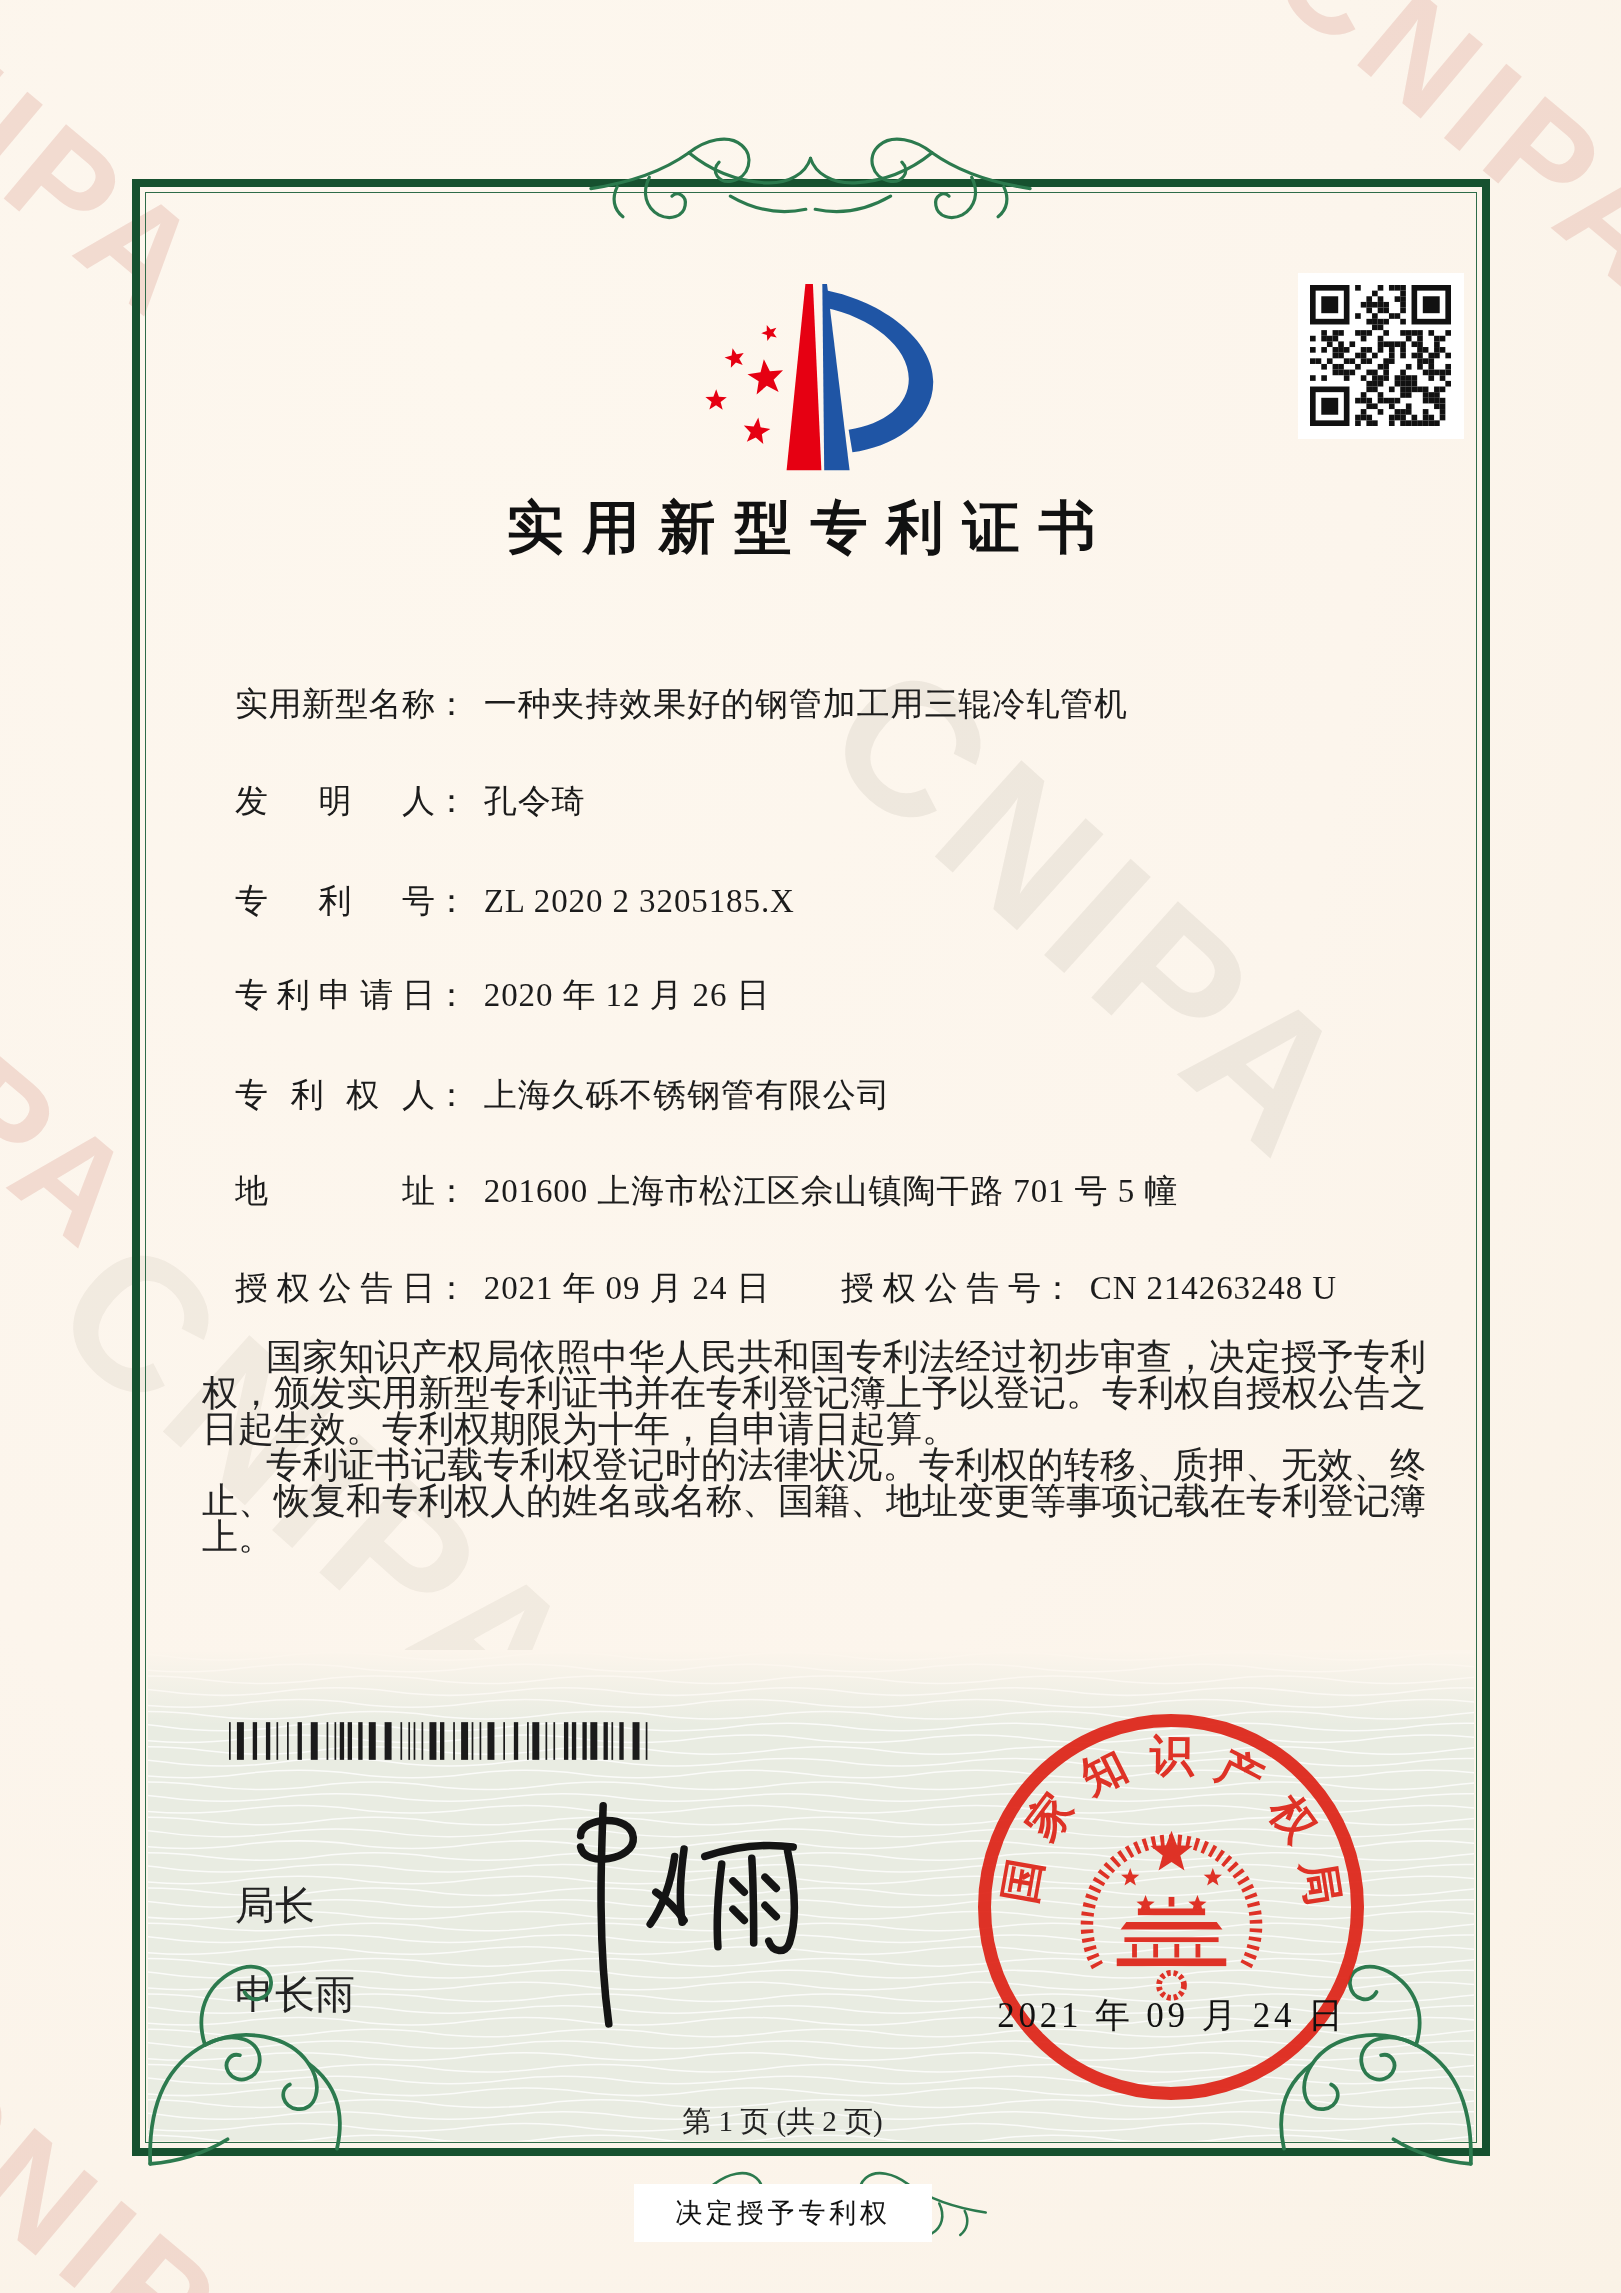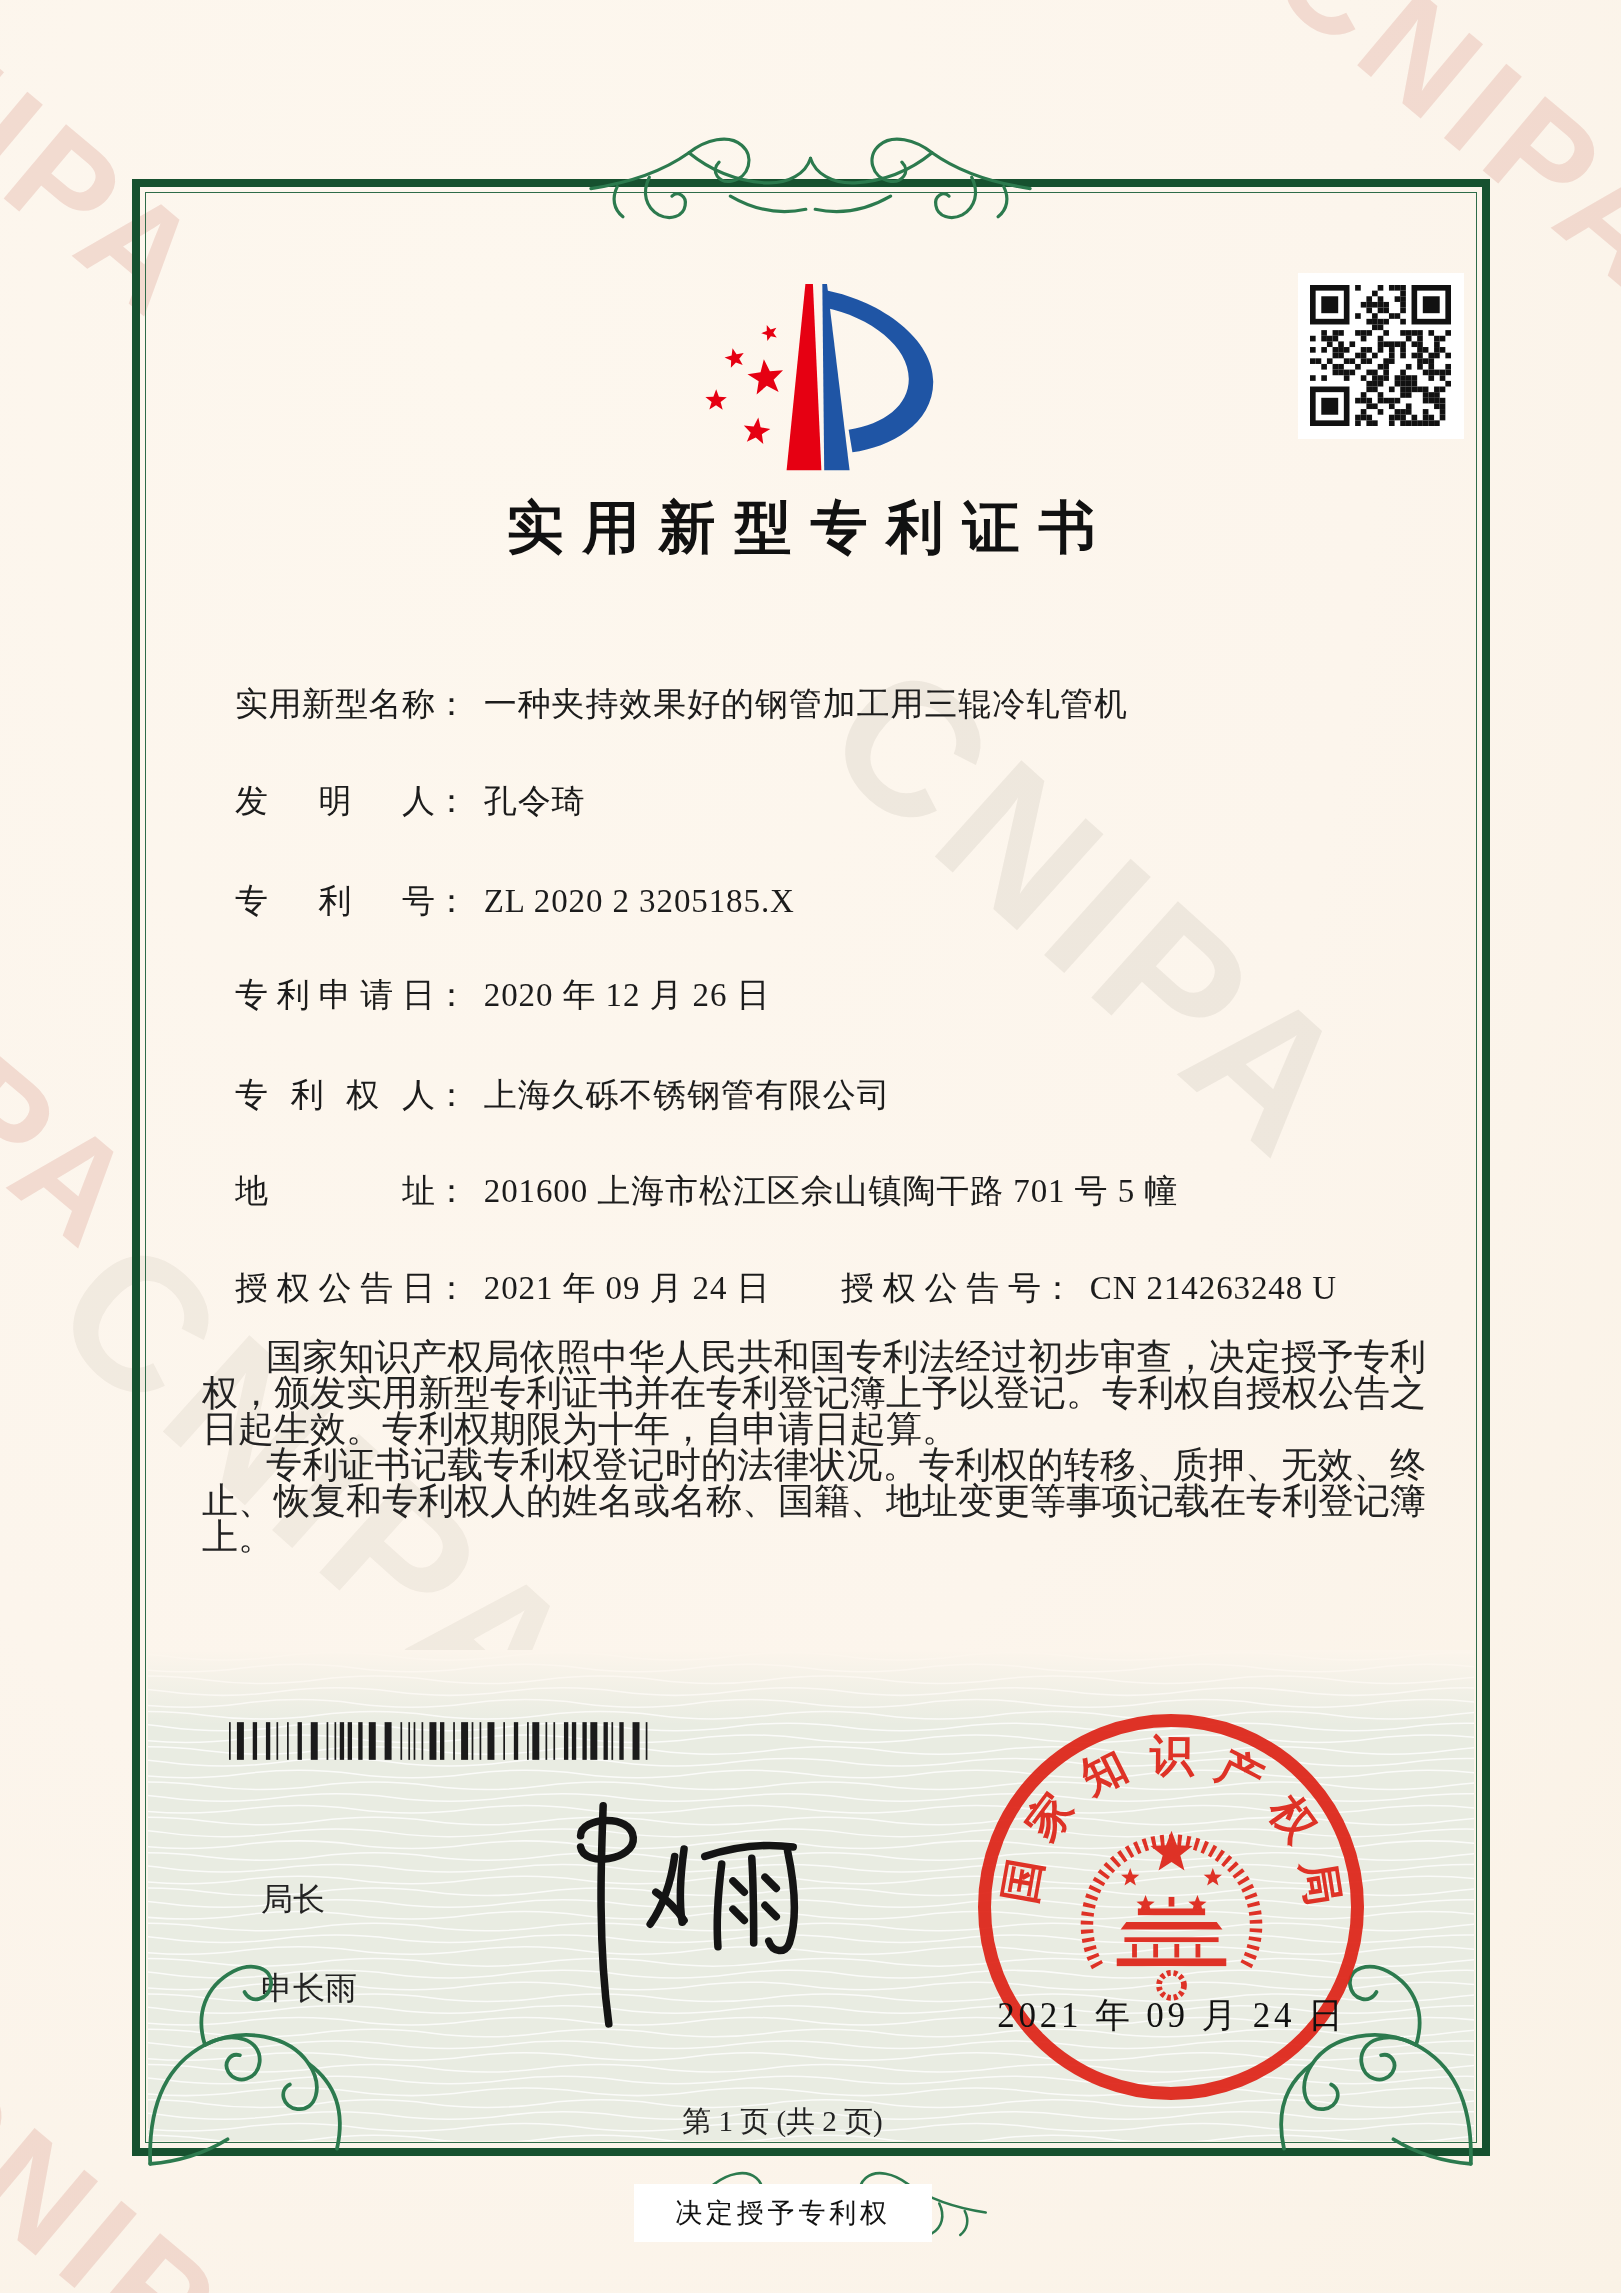--- a/index.html
+++ b/index.html
@@ -51,21 +51,21 @@
   .pair2{position:absolute;left:606px;top:0;height:56px;line-height:56px;white-space:nowrap;}
 
   
   .body-text{position:absolute;left:202px;top:1339px;width:1224px;z-index:3;
              font-size:36px;line-height:36px;text-align:justify;color:#222;}
   .body-text p{margin:0;text-indent:64px;}
 
   
   .barcode{position:absolute;left:229px;top:1722px;z-index:3;}
   .officer{position:absolute;left:235px;top:1878px;z-index:3;
-           font-family:"Liberation Sans","DejaVu Sans",sans-serif;font-size:32px;color:#222;margin-left:26px;}
+           font-family:"Liberation Sans","DejaVu Sans",sans-serif;font-size:40px;color:#222;}
   .officer .name{position:absolute;left:0;top:89px;white-space:nowrap;}
   .signature{position:absolute;left:490px;top:1800px;z-index:4;}
 
   .seal{position:absolute;left:978px;top:1714px;width:386px;height:386px;z-index:5;opacity:.93;}
   .seal-ring{position:absolute;left:0;top:0;width:386px;height:386px;border:13px solid #de2418;
              border-radius:50%;box-sizing:border-box;}
   .seal-char{position:absolute;font-size:44px;font-weight:700;color:#de2418;
              font-family:"Liberation Serif","DejaVu Serif",serif;}
   .emblem{position:absolute;left:83px;top:83px;}
   .seal-date{position:absolute;left:960px;top:1992px;width:424px;text-align:center;z-index:6;

